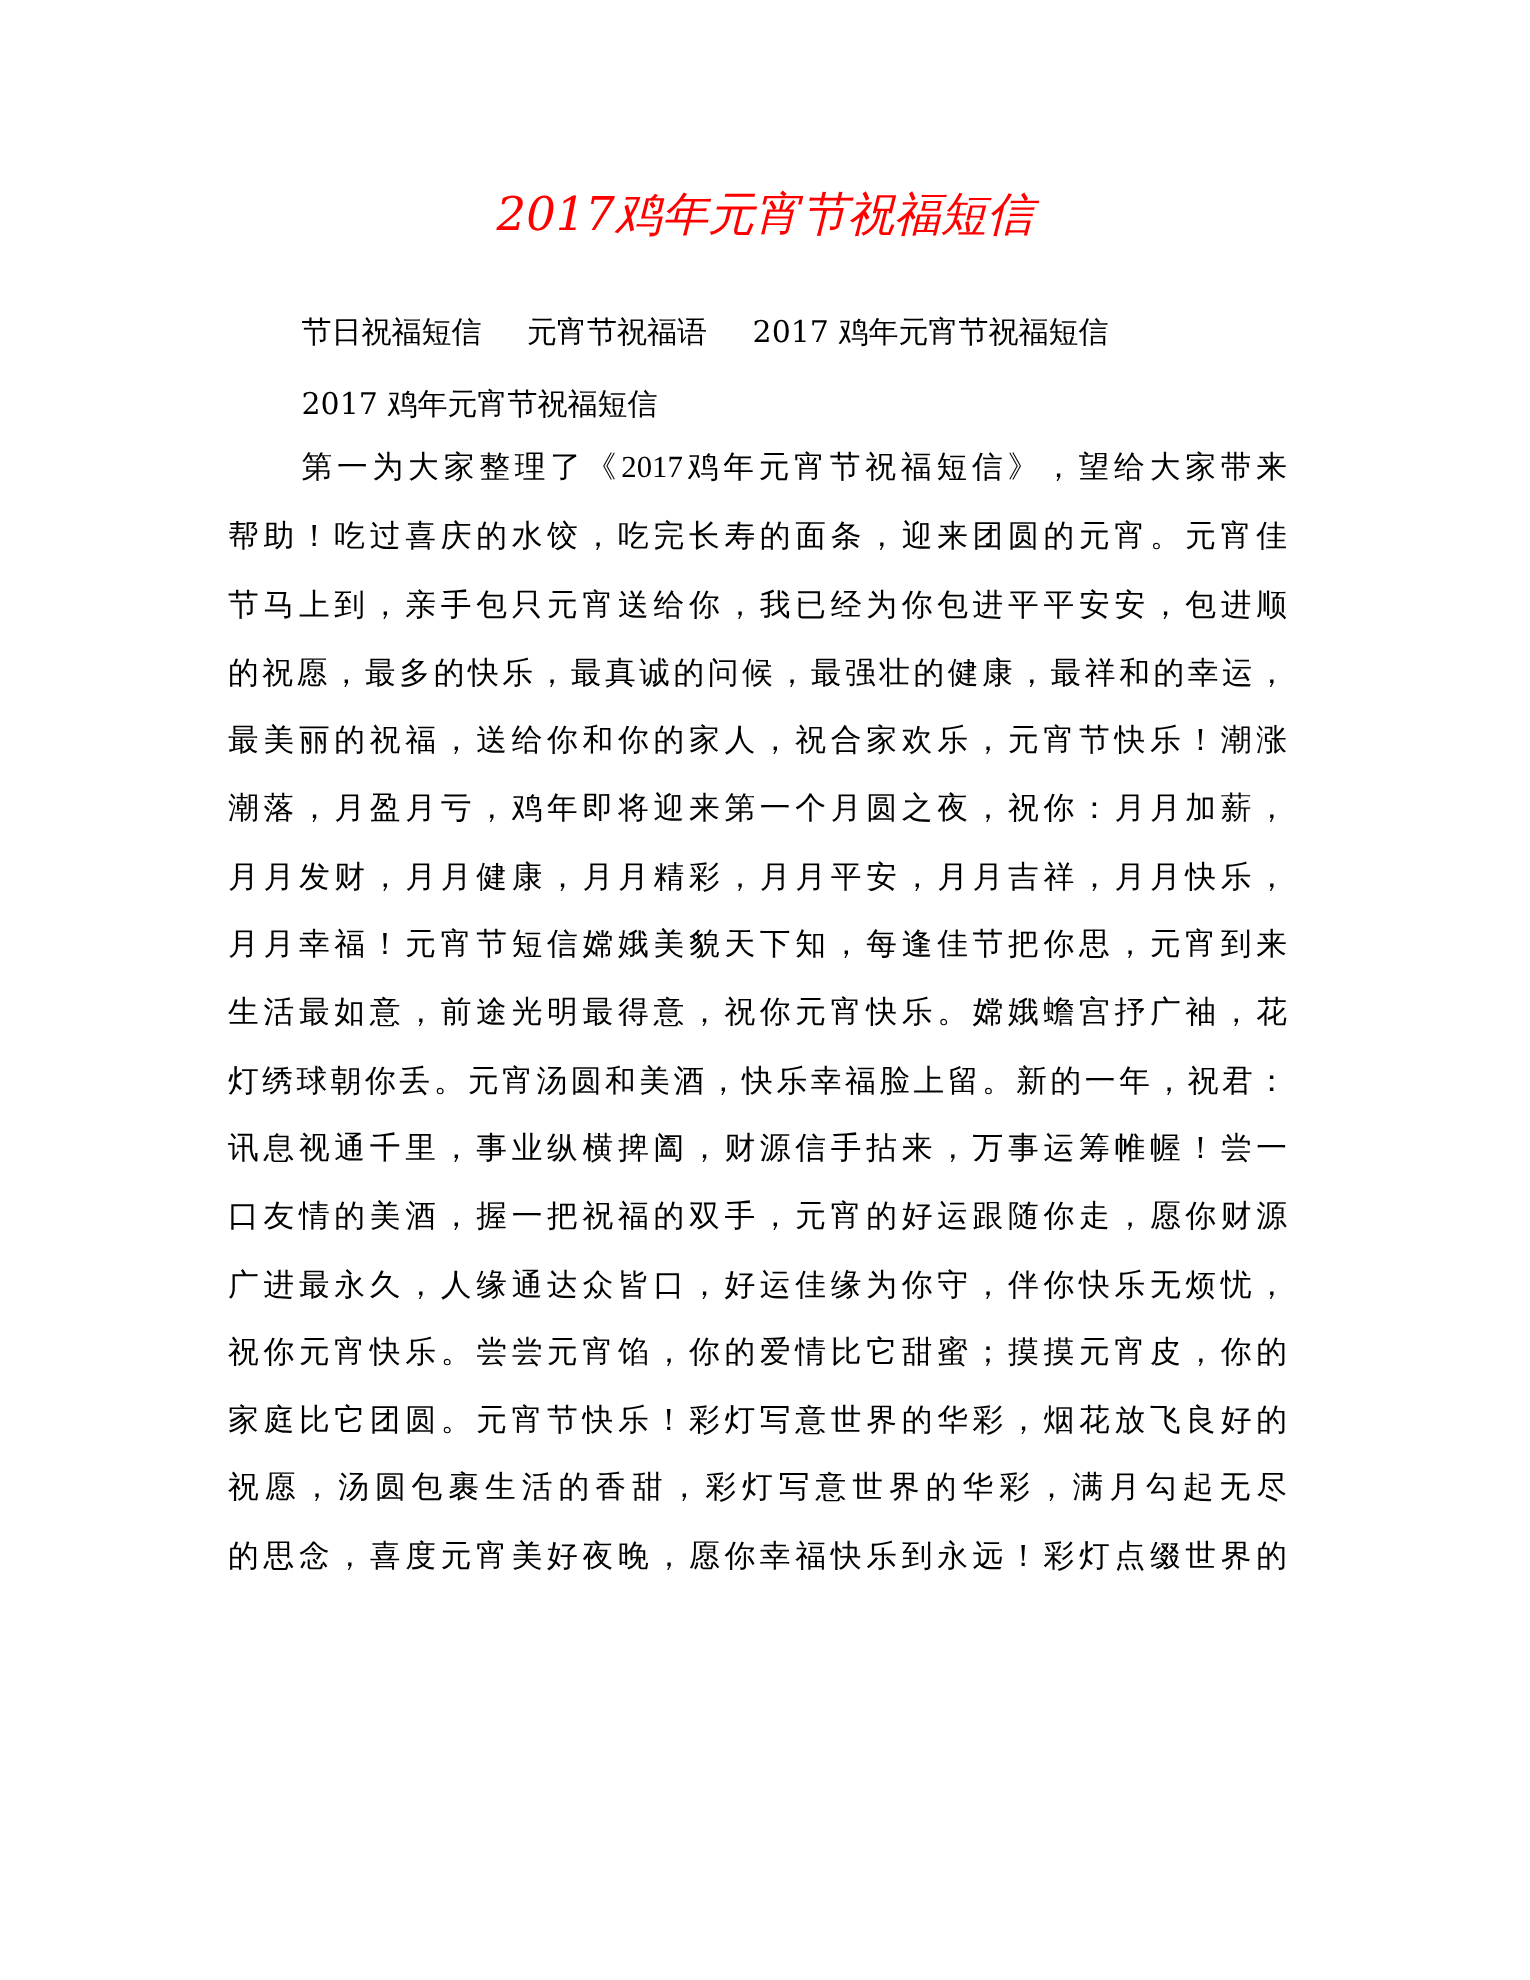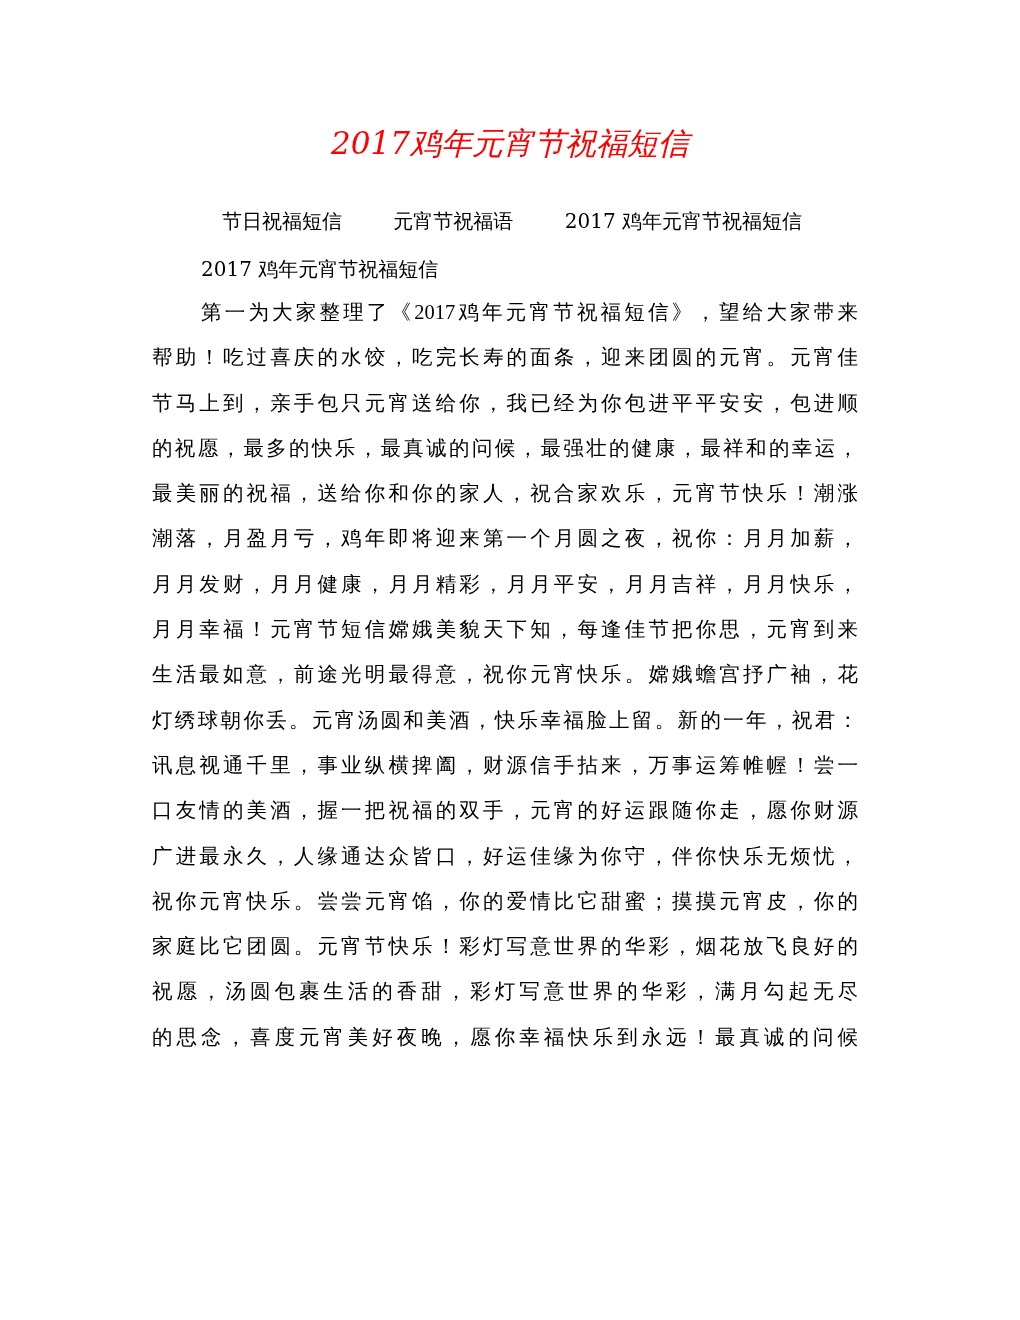--- a/index.html
+++ b/index.html
@@ -1,21 +1,21 @@
 <!DOCTYPE html>
 <html><head>
 <meta charset="utf-8">
 <style>
   html, body { margin: 0; padding: 0; background: #ffffff; }
   body { width: 1020px; height: 1320px; position: relative; overflow: hidden;
          font-family: "DejaVu Serif", "Liberation Serif", serif; color: #000; }
   .title { position: absolute; top: 118px; left: 0; width: 1020px; text-align: center;
            font-size: 31px; color: #ff0000; line-height: 50px; letter-spacing: 0px; font-style: italic; }
   .tags { position: absolute; top: 203px; left: 201px; font-size: 20px; line-height: 36px; white-space: nowrap; }
-  .tags span { margin-right: 24px; margin-left: 21px; }
+  .tags span { margin-right: 24px; }
   .subtitle { position: absolute; top: 251px; left: 201px; font-size: 20px; line-height: 36px; white-space: nowrap; }
   .body-text { position: absolute; top: 294px; left: 152px; width: 706px; }
   .line { height: 45.3px; line-height: 36px; font-size: 20.5px; white-space: nowrap;
           text-align: justify; text-align-last: justify; }
   .line.indent { padding-left: 49px; font-family: Liberation Serif, serif; }
   .line.last { text-align-last: justify; }
 </style>
 </head>
 <body>
 
@@ -40,15 +40,15 @@
     <div class="line">月月发财，月月健康，月月精彩，月月平安，月月吉祥，月月快乐，</div>
     <div class="line">月月幸福！元宵节短信嫦娥美貌天下知，每逢佳节把你思，元宵到来</div>
     <div class="line">生活最如意，前途光明最得意，祝你元宵快乐。嫦娥蟾宫抒广袖，花</div>
     <div class="line">灯绣球朝你丢。元宵汤圆和美酒，快乐幸福脸上留。新的一年，祝君：</div>
     <div class="line">讯息视通千里，事业纵横捭阖，财源信手拈来，万事运筹帷幄！尝一</div>
     <div class="line">口友情的美酒，握一把祝福的双手，元宵的好运跟随你走，愿你财源</div>
     <div class="line">广进最永久，人缘通达众皆口，好运佳缘为你守，伴你快乐无烦忧，</div>
     <div class="line">祝你元宵快乐。尝尝元宵馅，你的爱情比它甜蜜；摸摸元宵皮，你的</div>
     <div class="line">家庭比它团圆。元宵节快乐！彩灯写意世界的华彩，烟花放飞良好的</div>
     <div class="line">祝愿，汤圆包裹生活的香甜，彩灯写意世界的华彩，满月勾起无尽</div>
-    <div class="line last">的思念，喜度元宵美好夜晚，愿你幸福快乐到永远！最真诚的问候</div>
+    <div class="line last">的思念，喜度元宵美好夜晚，愿你幸福快乐到永远！彩灯点缀世界的</div>
   </div>
 </div>
 
 </body></html>

